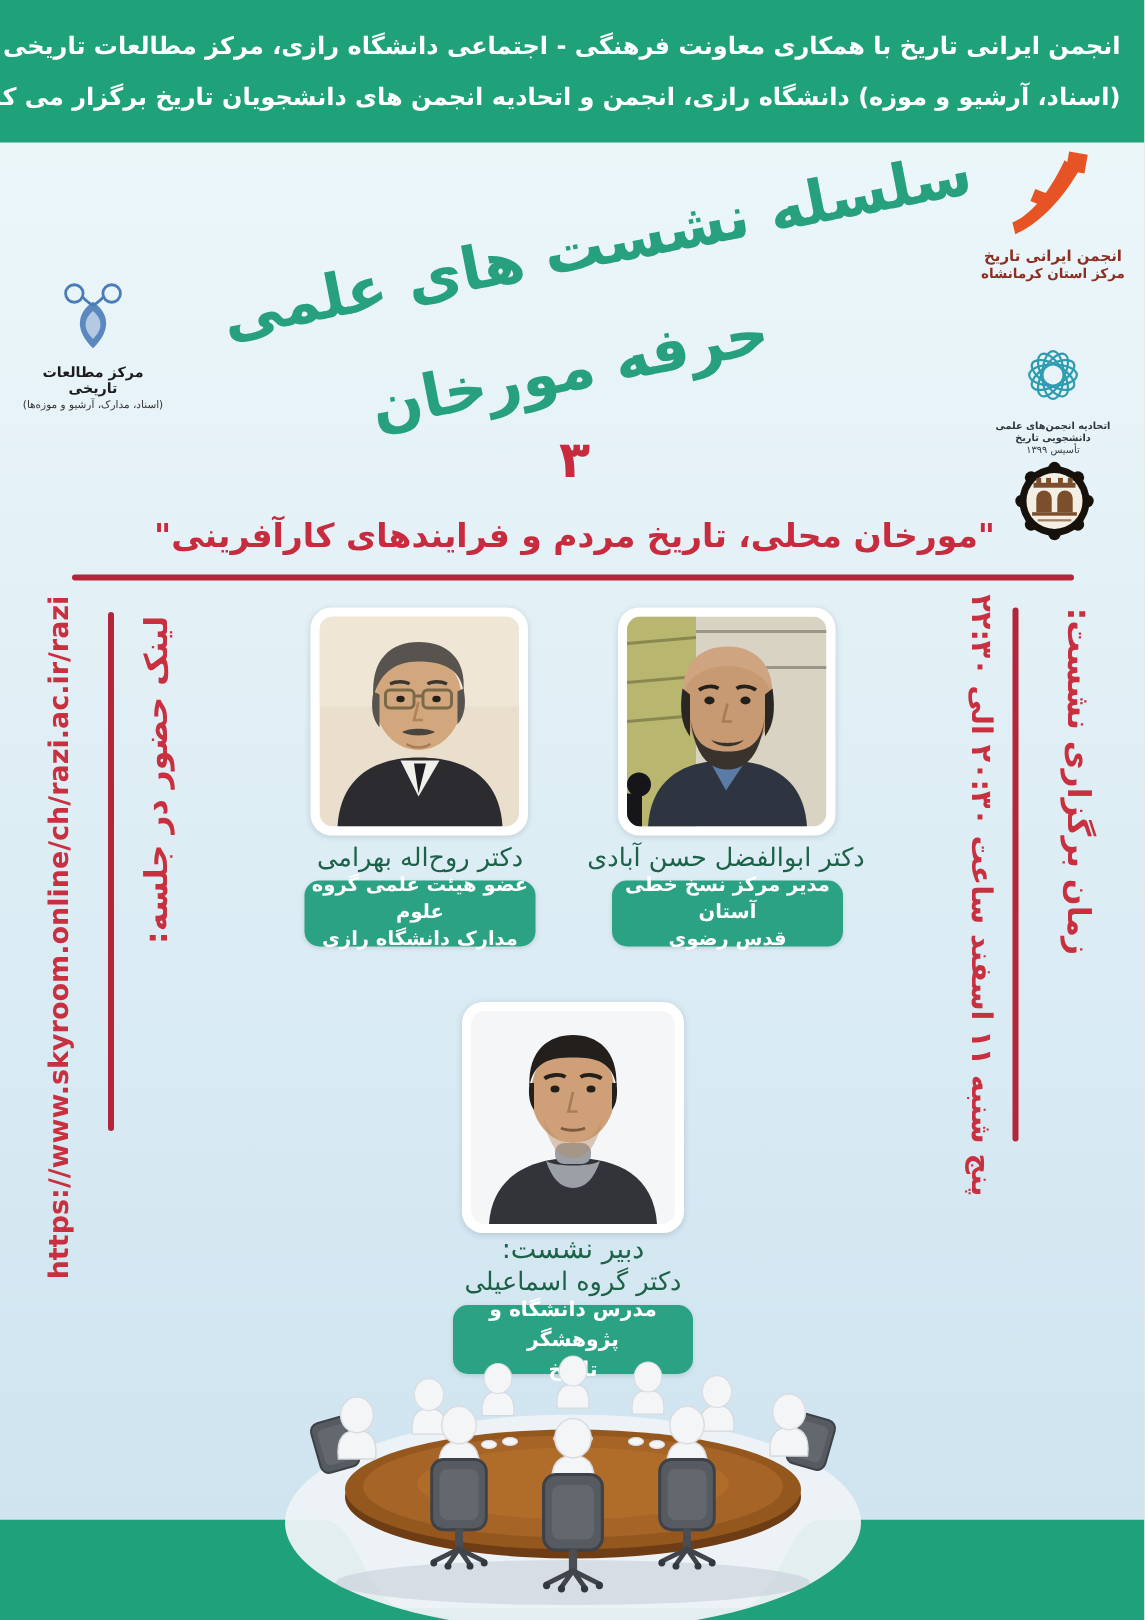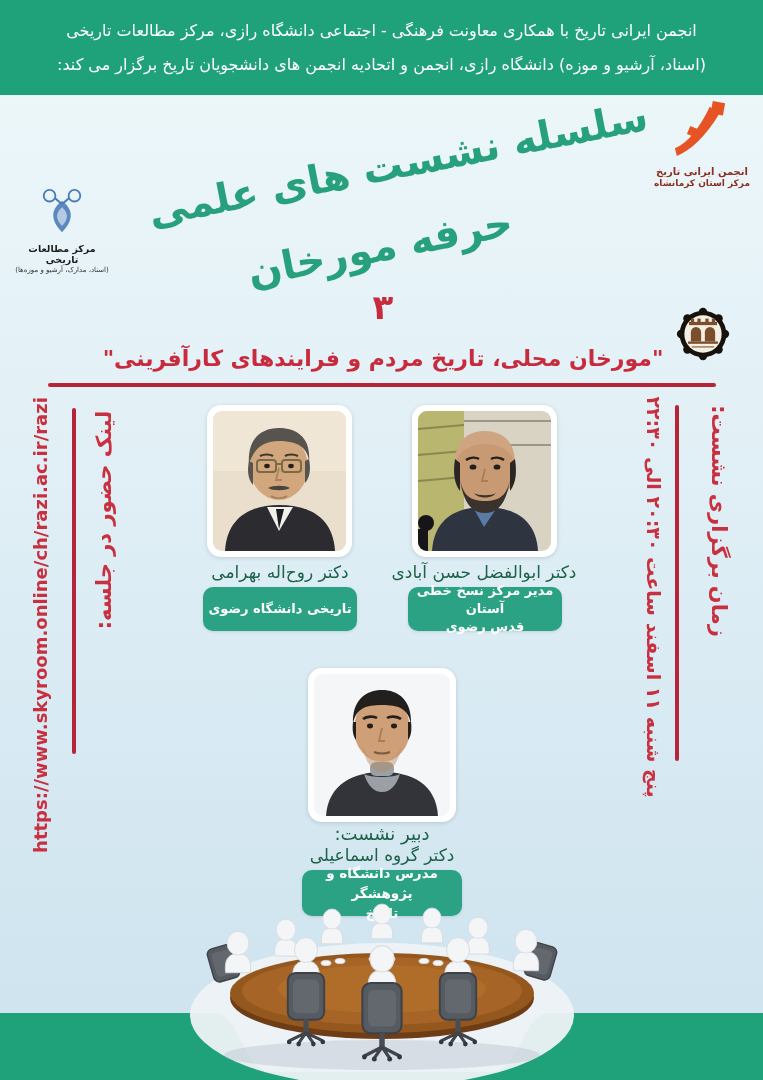--- a/index.html
+++ b/index.html
@@ -4,21 +4,21 @@
 <style>
   html,body{margin:0;padding:0;background:#e7e7e7;}
   .poster{
     position:relative;width:763px;height:1080px;overflow:hidden;
     background:linear-gradient(180deg,#eef8fa 0%,#e2f0f6 40%,#d5e8f2 75%,#cde3ee 100%);
     font-family:"DejaVu Sans",sans-serif;
   }
   
   .top-band{
     position:absolute;left:0;top:0;width:763px;height:95px;background:#1fa17a;
-    color:#ffffff;font-weight:normal;font-size:16px;text-align:center;
+    color:#ffffff;font-weight:bold;font-size:16px;text-align:center;
     display:flex;flex-direction:column;justify-content:center;gap:15px;box-sizing:border-box;padding:0 16px;
   }
   .top-band div{white-space:nowrap;}
   
   .cal{
     position:absolute;color:#27a07d;font-weight:bold;white-space:nowrap;
     transform:translate(-50%,-50%) rotate(-11deg);
   }
   #cal1{left:398px;top:164px;font-size:40px;}
   #cal2{left:380px;top:247px;font-size:40px;}
@@ -95,20 +95,34 @@
       <g fill="#e65425">
         <path d="M4 60 C18 54 34 40 48 16 L38 9 C28 30 16 46 2 52 Z"></path>
         <rect x="40" y="4" width="13" height="13" transform="rotate(10 46 10)"></rect>
         <rect x="16" y="30" width="9" height="9" transform="rotate(22 20 34)"></rect>
       </g>
     </svg>
     <div class="cap1 cap-red" dir="rtl" style="font-size:10px;margin-top:4px;">انجمن ایرانی تاریخ</div>
     <div class="cap-red" dir="rtl" style="font-size:9px;margin-top:1px;font-weight:bold;">مرکز استان کرمانشاه</div>
   </div>
 
+  <div class="logo-box" style="left:652px;top:222px;width:100px;">
+    <svg width="56" height="56" viewBox="0 0 60 60">
+      <g fill="none" stroke="#2f9bb0" stroke-width="1.6">
+        <ellipse cx="30" cy="30" rx="17" ry="7.5"></ellipse>
+        <ellipse cx="30" cy="30" rx="17" ry="7.5" transform="rotate(30 30 30)"></ellipse>
+        <ellipse cx="30" cy="30" rx="17" ry="7.5" transform="rotate(60 30 30)"></ellipse>
+        <ellipse cx="30" cy="30" rx="17" ry="7.5" transform="rotate(90 30 30)"></ellipse>
+        <ellipse cx="30" cy="30" rx="17" ry="7.5" transform="rotate(120 30 30)"></ellipse>
+        <ellipse cx="30" cy="30" rx="17" ry="7.5" transform="rotate(150 30 30)"></ellipse>
+      </g>
+    </svg>
+    <div class="cap2" dir="rtl" style="font-size:6.5px;margin-top:2px;font-weight:bold;color:#30363c;">اتحادیه انجمن‌های علمی دانشجویی تاریخ</div>
+    <div class="cap2" dir="rtl" style="font-size:6.5px;color:#30363c;">تأسیس ۱۳۹۹</div>
+  </div>
 
   <div class="logo-box" style="left:660px;top:306px;width:86px;">
     <svg width="56" height="56" viewBox="0 0 60 60">
       <g fill="#17110c">
         <circle cx="30" cy="30" r="25"></circle>
         <circle cx="30" cy="6.5" r="4.5"></circle>
           <circle cx="30" cy="53.5" r="4.5"></circle>
         <circle cx="6.5" cy="30" r="4.5"></circle>
           <circle cx="53.5" cy="30" r="4.5"></circle>
         <circle cx="13.3" cy="13.3" r="4.5"></circle>
@@ -202,21 +216,22 @@
       <ellipse cx="78" cy="55" rx="2.8" ry="2.2" fill="#241f1b"></ellipse>
       <path d="M47 45 C51 43 57 43 60 45" stroke="#3c3631" stroke-width="2.2" fill="none"></path>
       <path d="M72 45 C75 43 81 43 85 45" stroke="#3c3631" stroke-width="2.2" fill="none"></path>
       <path d="M66 57 L63 69 L69 69" stroke="#b08257" stroke-width="1.8" fill="none"></path>
       <path d="M55 77 C60 74 72 74 77 77 C72 80 60 80 55 77 Z" fill="#4a443e"></path>
       <path d="M58 85 C62 88 70 88 74 85" stroke="#a87c56" stroke-width="1.6" fill="none"></path>
     </svg>
   </div>
   <div class="sp-name" style="left:280px;top:572px;" dir="rtl">دکتر روح‌اله بهرامی</div>
   <div class="role-banner" style="left:203px;top:587px;width:154px;height:44px;" dir="rtl">
-    <div>تاریخی دانشگاه رضوی</div>
+    <div>عضو هیئت علمی گروه علوم</div>
+    <div>مدارک دانشگاه رازی</div>
   </div>
 
   <div class="photo-frame" style="left:308px;top:668px;width:148px;height:154px;">
     <svg viewBox="0 0 136 142">
       <rect width="136" height="142" fill="#f5f6f7"></rect>
       <path d="M12 142 C14 110 40 98 68 98 C98 98 122 110 124 142 Z" fill="#33343a"></path>
       <path d="M50 100 C54 112 60 118 68 118 C76 118 82 112 86 100 C80 104 56 104 50 100 Z" fill="#9aa0a6"></path>
       <rect x="56" y="88" width="24" height="14" rx="6" fill="#9aa0a6"></rect>
       <ellipse cx="68" cy="55" rx="28" ry="33" fill="#cfa078"></ellipse>
       <path d="M39 50 C38 26 52 16 68 16 C84 16 98 26 97 50 C94 34 84 31 68 31 C52 31 42 34 39 50 Z" fill="#221f1c"></path>

